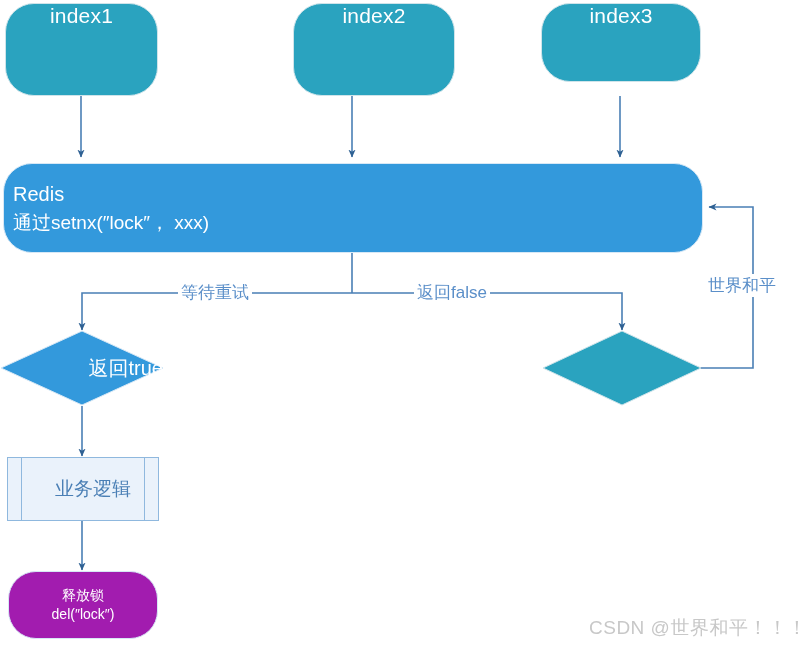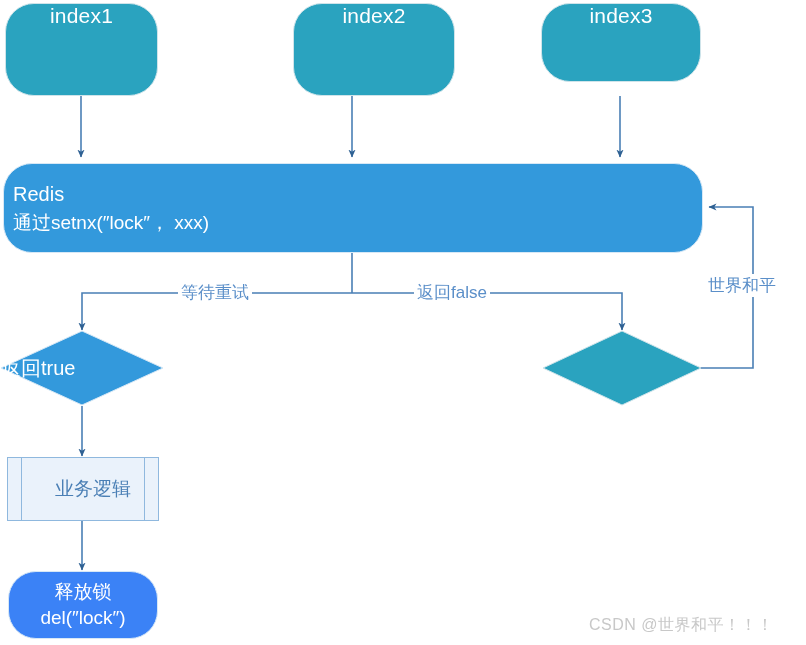--- a/index.html
+++ b/index.html
@@ -50,21 +50,21 @@
     line-height: 1.45;
   }
   .redis-box .line2 {
     font-size: 19px;
   }
 
   .diamond-label {
     position: absolute;
     display: flex;
     align-items: center;
-    justify-content: flex-start;
+    justify-content: flex-end;
     color: #ffffff;
     font-size: 20px;
     pointer-events: none;
     white-space: nowrap;
   }
 
   .predef-box {
     position: absolute;
     background: #EAF2FB;
     border: 1px solid #8FB8DE;
@@ -81,46 +81,46 @@
     top: 0;
     bottom: 0;
     width: 1px;
     background: #8FB8DE;
   }
   .predef-box .bar-l { left: 13px; }
   .predef-box .bar-r { right: 13px; }
 
   .terminator {
     position: absolute;
-    background: #3b82f6;
+    background: #a21caf;
     border-radius: 28px;
     border: 1px solid #d7e8f6;
     box-sizing: border-box;
     display: flex;
     flex-direction: column;
     align-items: center;
     justify-content: center;
     color: #ffffff;
-    font-size: 19px;
+    font-size: 14px;
     line-height: 1.35;
   }
 
   .edge-label {
     position: absolute;
     color: #5B8FC9;
     font-size: 17px;
     background: #ffffff;
     padding: 0 3px;
     white-space: nowrap;
   }
 
   .watermark {
     position: absolute;
     color: #c8c8c8;
-    font-size: 16px;
+    font-size: 19px;
     white-space: nowrap;
     letter-spacing: 0.5px;
   }
 </style>
 </head>
 <body>
 
 <div id="canvas">
 
   <svg id="svg-layer" viewBox="0 0 806 645" xmlns="http://www.w3.org/2000/svg">

